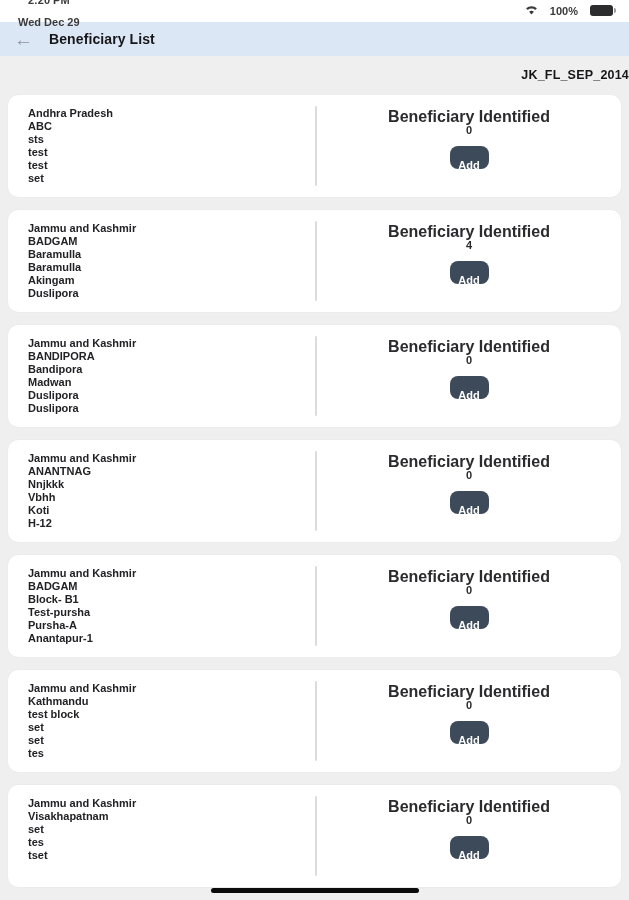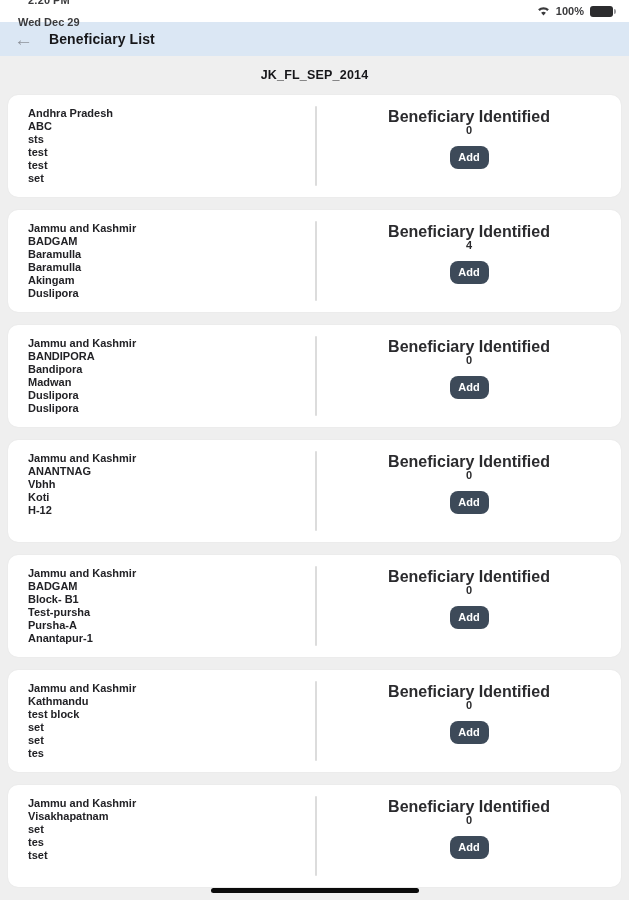--- a/index.html
+++ b/index.html
@@ -17,21 +17,21 @@
     background: #ffffff;
     display: flex;
     justify-content: space-between;
     align-items: center;
     padding: 0 16px 0 18px;
     font-size: 11px;
     font-weight: bold;
     color: #3a3a3c;
   }
   .status-left { display: flex; gap: 10px; align-items: center; flex-direction: column; }
-  .status-right { display: flex; gap: 6px; align-items: center; }
+  .status-right { display: flex; gap: 12px; }
   .battery-icon {
     width: 23px; height: 11px;
     border-radius: 3px;
     background: #2c2c2e;
     position: relative;
     display: inline-block;
   }
   .battery-icon::after {
     content: "";
     position: absolute;
@@ -59,21 +59,21 @@
   }
   .nav-title {
     font-size: 14px;
     font-weight: bold;
     color: #17171a;
     letter-spacing: 0.1px;
   }
 
   
   .page-title {
-    text-align: center;
+    text-align: right;
     font-size: 12.5px;
     font-weight: bold;
     color: #17171a;
     margin: 12px 0;
     height: 15px;
     line-height: 15px;
     letter-spacing: 0.2px;
   }
 
   
@@ -126,21 +126,21 @@
   }
   .add-btn {
     margin-top: 9px;
     background: #3d4a59;
     color: #ffffff;
     font-family: "Liberation Sans", sans-serif;
     font-size: 11px;
     font-weight: bold;
     border: none;
     border-radius: 8px;
-    padding: 0;
+    padding: 8px;
     width: 39px;
     height: 23px;
     line-height: 23px;
     text-align: center;
     cursor: pointer;
   }
 
   
   .home-indicator {
     position: absolute;
@@ -228,20 +228,21 @@
       <span class="benef-label">Beneficiary Identified</span>
       <span class="benef-count">0</span>
       <button class="add-btn">Add</button>
     </div>
   </div>
 
   <div class="card">
     <div class="card-left">
         <div class="line">Jammu and Kashmir</div>
         <div class="line">ANANTNAG</div>
+        <div class="line">Nnjkkk</div>
         <div class="line">Vbhh</div>
         <div class="line">Koti</div>
         <div class="line">H-12</div>
       </div>
     <div class="card-divider"></div>
     <div class="card-right">
       <span class="benef-label">Beneficiary Identified</span>
       <span class="benef-count">0</span>
       <button class="add-btn">Add</button>
     </div>

